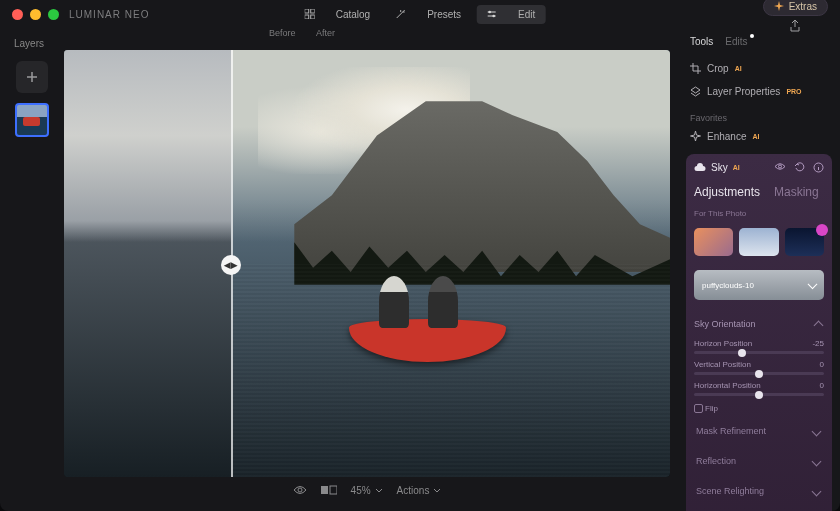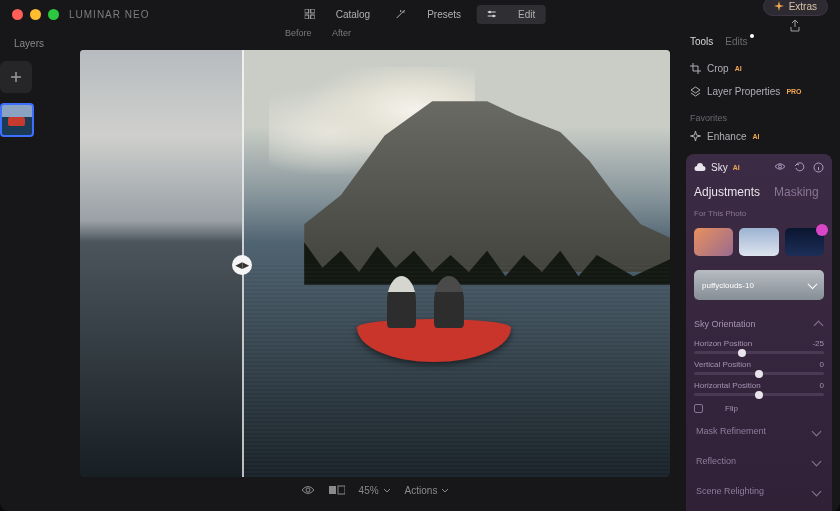--- a/index.html
+++ b/index.html
@@ -13,21 +13,21 @@
   .dot.green { background:#2bc840; }
   .app-title { font-size:10px; letter-spacing:1px; color:#7d7d7f; font-weight:500; }
   .top-nav { position:absolute; left:50%; transform:translateX(-50%); top:0; height:28px; display:flex; align-items:center; gap:6px; }
   .nav-btn { display:flex; align-items:center; gap:21px; font-size:10px; color:#b0b0b0; padding:4px 10px; border-radius:4px; cursor:pointer; }
   .nav-btn.active { background:#2f2f33; }
   .top-right { margin-left:auto; display:flex; align-items:center; gap:4px;flex-direction:column; }
   .extras-btn { display:flex; align-items:center; gap:5px; background:#2d2a32; border:1px solid #3c3644; padding:3px 10px; border-radius:10px; font-size:10px; color:#d7c5a8; cursor:pointer; }
   .share-icn { color:#8a8a8c; cursor:pointer; }
 
   .body-row { display:flex; flex:1; min-height:0; }
-  .layers-col { width:80px; padding:10px 0 0 0; display:flex; flex-direction:column; align-items:flex-start; }
+  .layers-col { width:64px; padding:10px 0 0 0; display:flex; flex-direction:column; align-items:center; }
   .layers-label { font-size:10px; color:#888; margin-bottom:12px; align-self:flex-start; padding-left:14px;}
   .add-layer { width:32px; height:32px; border-radius:6px; background:#262629; display:flex; align-items:center; justify-content:center; color:#9a9a9c; cursor:pointer; margin-bottom:10px;}
   .thumb { width:34px; height:34px; border-radius:4px; border:2px solid #3d6fff; background:linear-gradient(#8aa3c2 40%,#1a3a55 41%); cursor:pointer; position:relative;}
   .thumb::after{content:'';position:absolute;top:40%;left:20%;width:55%;height:30%;background:#c73a2e;border-radius:2px;}
 
   .canvas-col { flex:1; display:flex; flex-direction:column; padding:0 10px 8px 0; }
   .canvas-head { height:18px; display:flex; position:relative; margin-bottom:4px;}
   .ba-label { position:absolute; font-size:9px; color:#7a7a7c; }
   .ba-label.before { left:205px; }
   .ba-label.after { left:252px; }
@@ -88,21 +88,21 @@
   .selected-preset{margin-top:8px;height:30px;border-radius:5px;background:linear-gradient(#b7bcc2,#868e96);display:flex;align-items:center;padding:0 8px;font-size:8px;color:#fff;cursor:pointer;position:relative;}
   .selected-preset::after{content:'';position:absolute;right:8px;top:50%;width:6px;height:6px;border-right:1px solid #fff;border-bottom:1px solid #fff;transform:translateY(-60%) rotate(45deg);}
   .section{margin-top:8px;}
   .section-head{display:flex;align-items:center;justify-content:space-between;font-size:9px;color:#a593b1;cursor:pointer;padding:4px 0;}
   .chev{width:7px;height:7px;border-right:1px solid #8a7694;border-bottom:1px solid #8a7694;transform:rotate(45deg);margin-right:2px;}
   .chev.up{transform:rotate(-135deg);margin-top:4px;}
   .slider-row{display:flex;flex-direction:column;gap:3px;margin-top:6px;font-size:8px;color:#a593b1;}
   .slider-row .lbl{display:flex;justify-content:space-between;}
   .track{position:relative;height:3px;background:#4a3a54;border-radius:2px;}
   .knob{position:absolute;top:50%;width:8px;height:8px;border-radius:50%;background:#e8e4ec;transform:translate(-50%,-50%);cursor:pointer;}
-  .flip-row{display:flex;align-items:flex-start;gap:22px;font-size:8px;color:#a593b1;margin-top:8px;}
+  .flip-row{display:flex;align-items:flex-start;gap:2px;font-size:8px;color:#a593b1;margin-top:8px;}
   .flip-box{width:9px;height:9px;border:1px solid #8a7694;border-radius:2px;cursor:pointer;}
   .collapsed-row{display:flex;align-items:center;justify-content:space-between;font-size:9px;color:#8f7d9b;padding:7px 2px;cursor:pointer;}
 
   svg{display:block;}
   .side-panel::-webkit-scrollbar{width:0;}
 </style>
 </head>
 <body>
 
 <div class="window">

